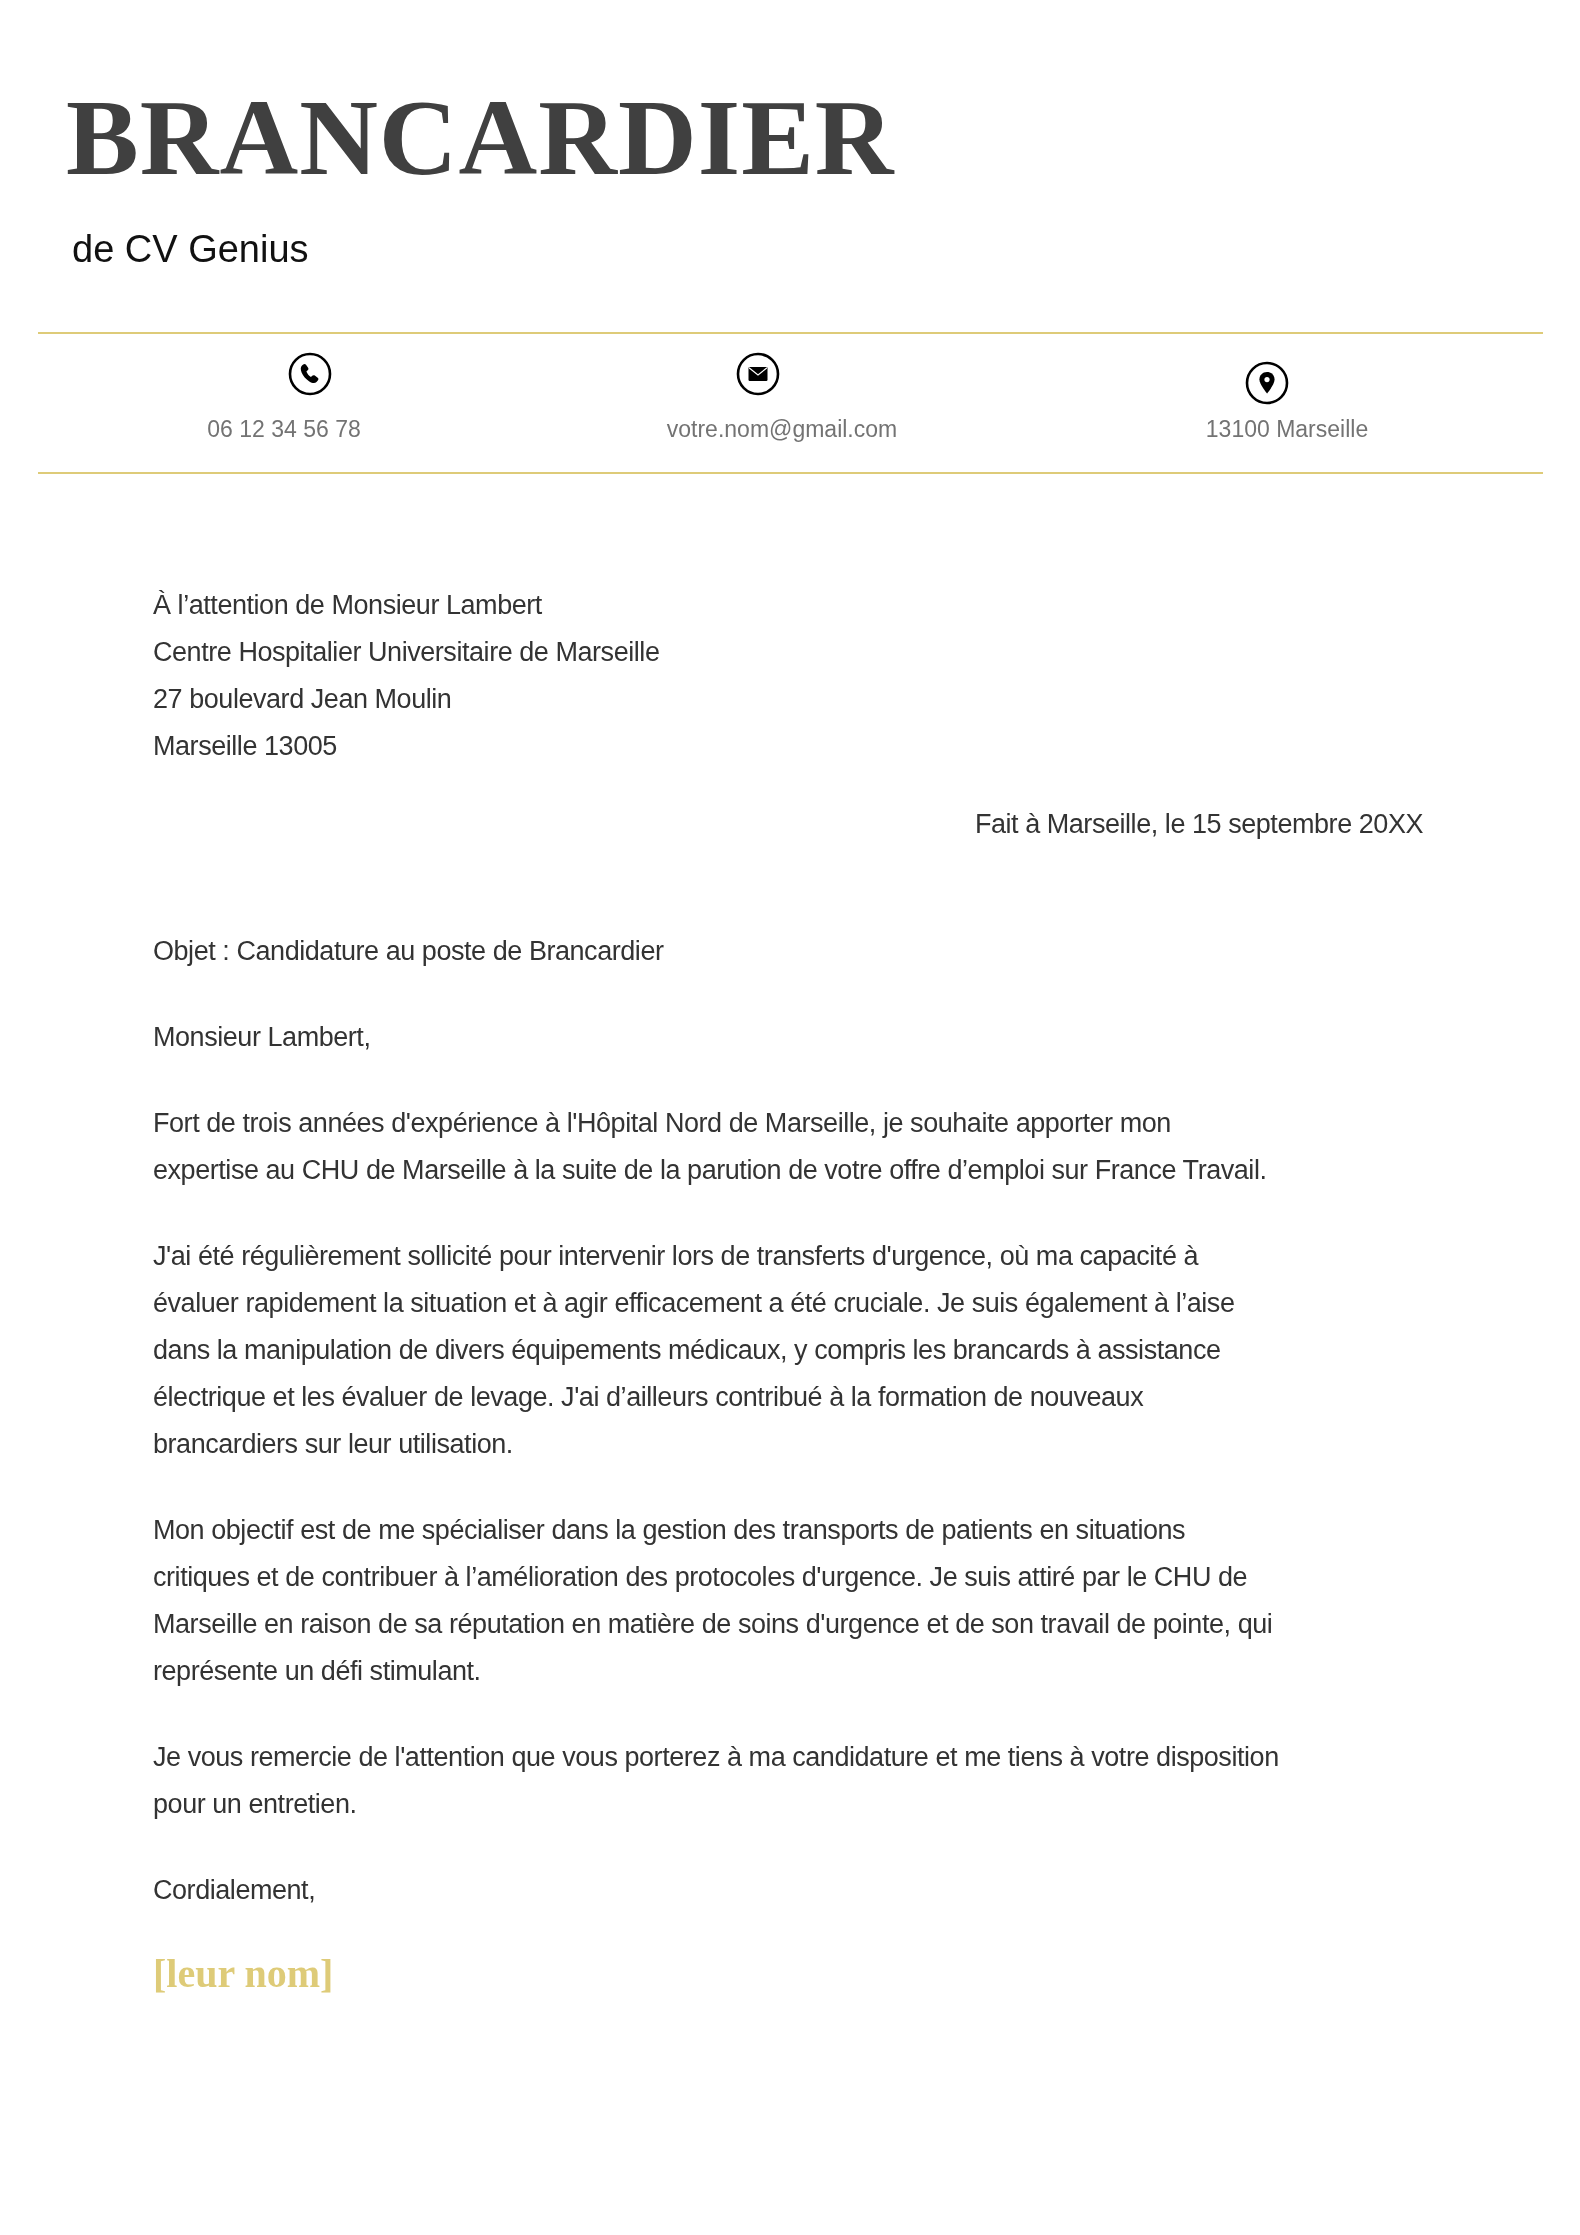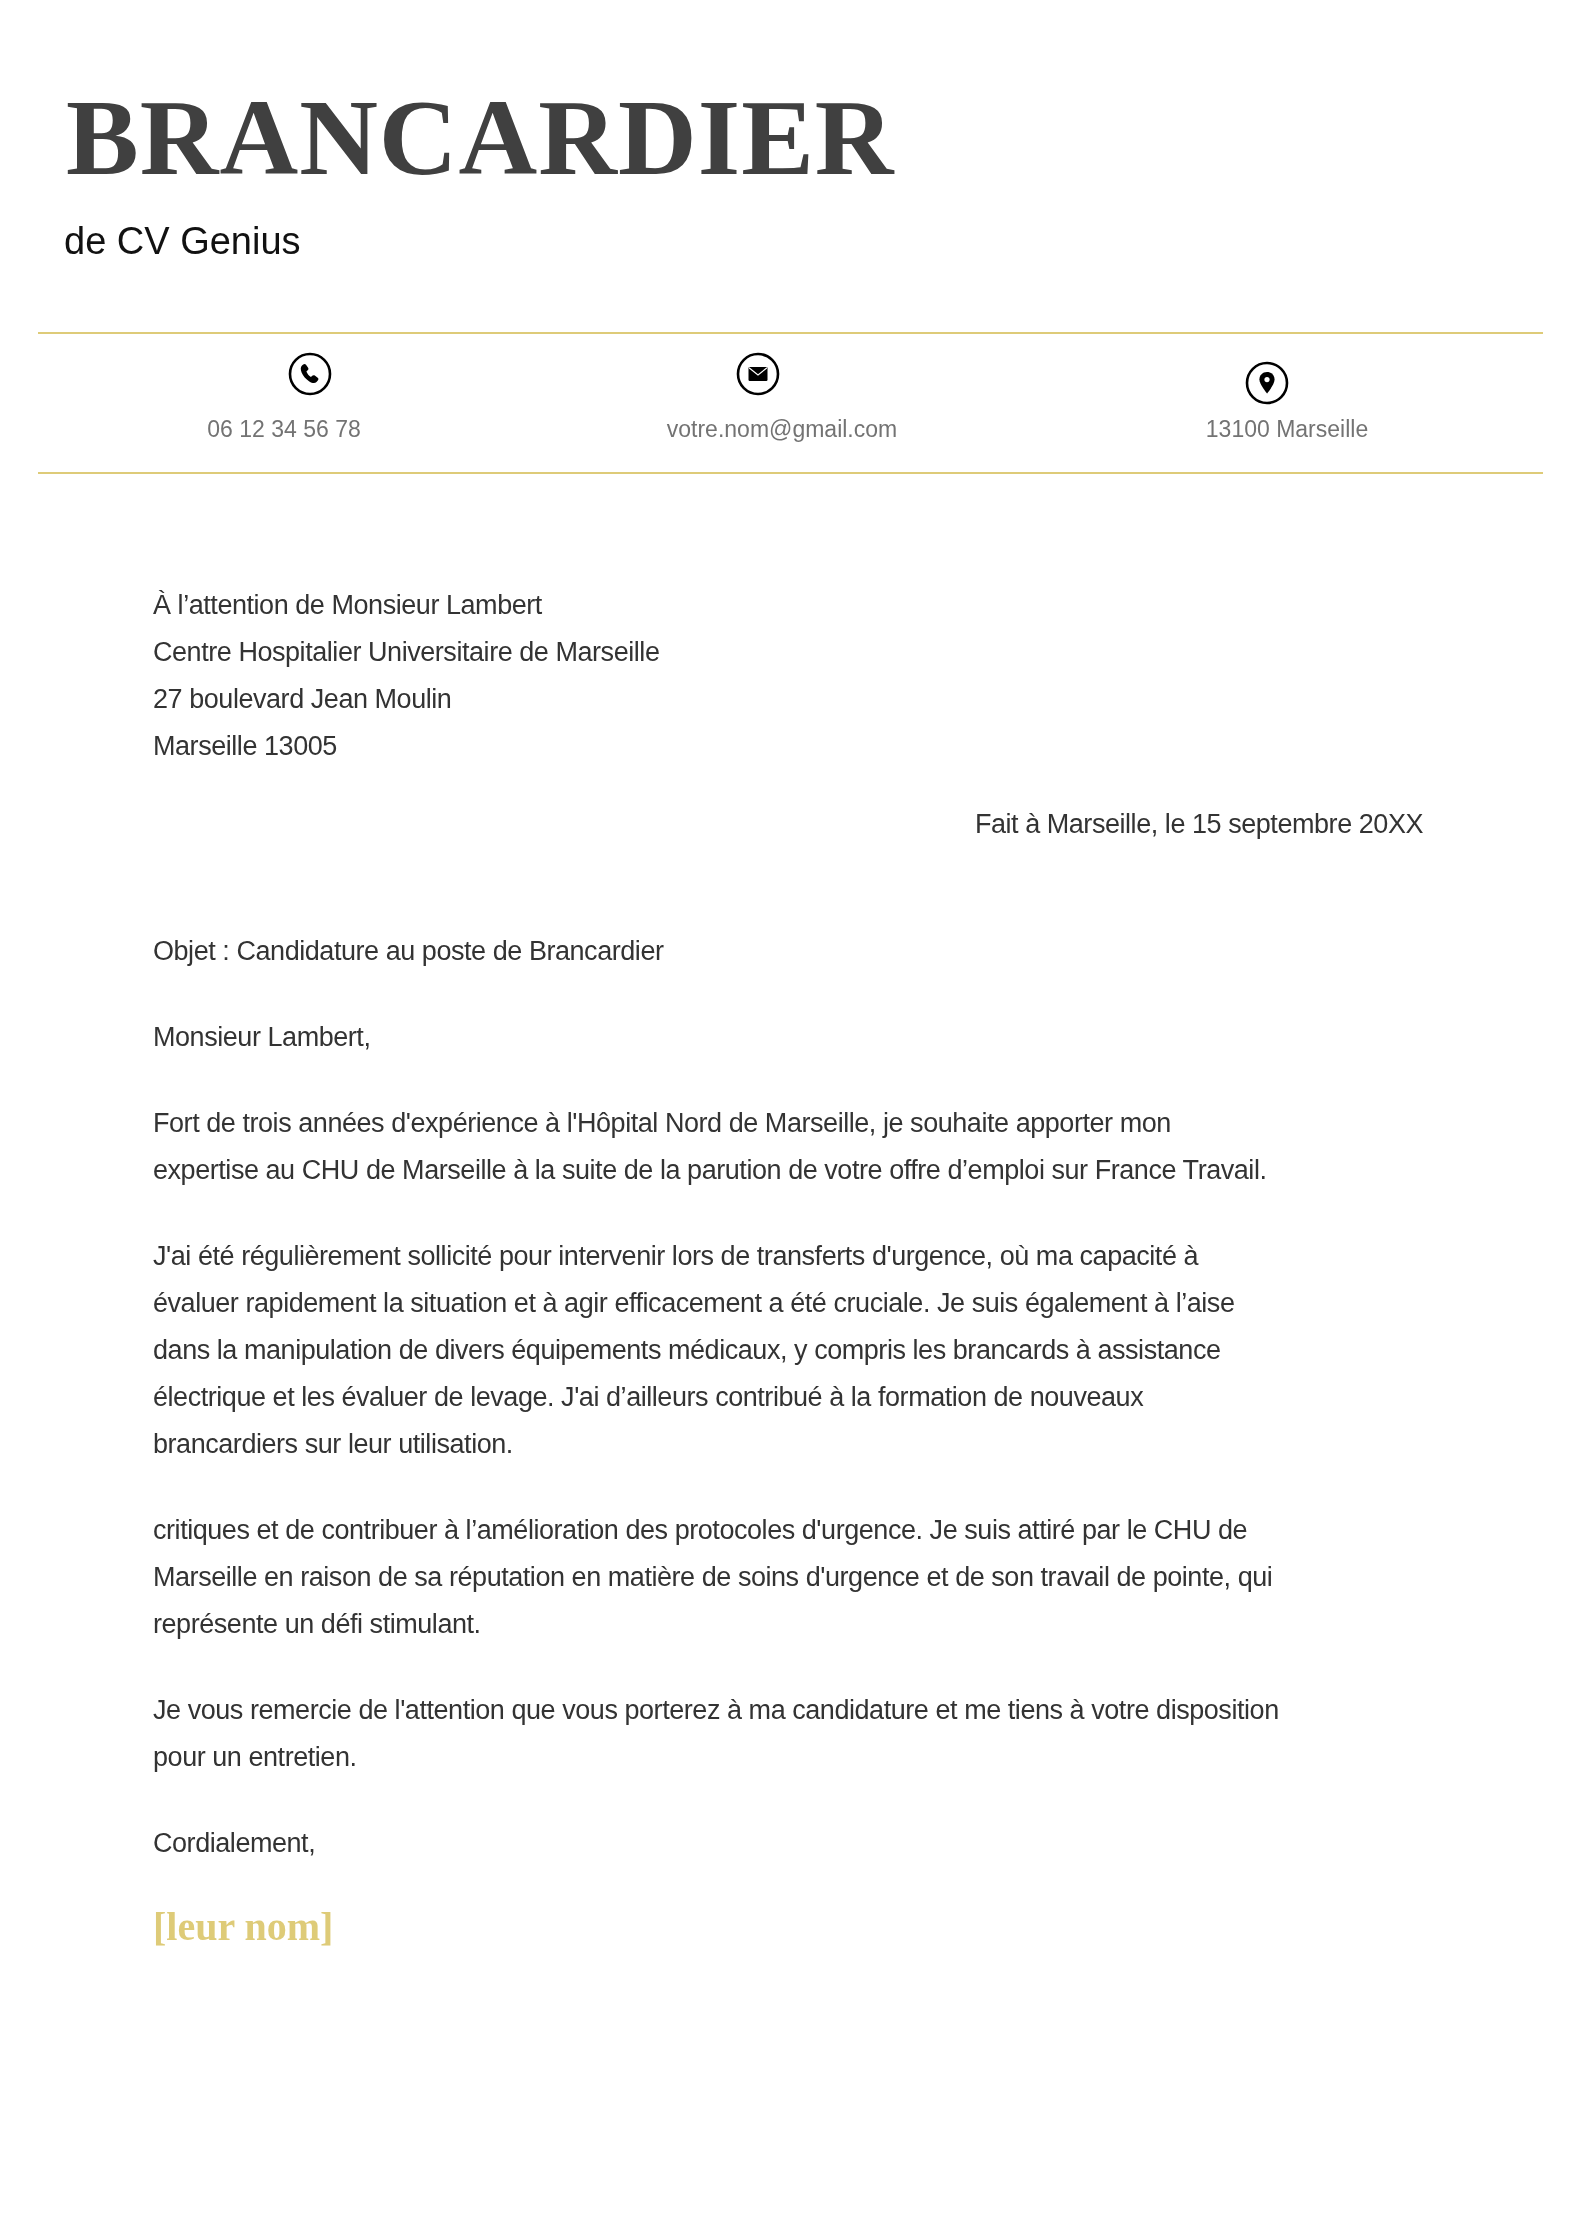--- a/index.html
+++ b/index.html
@@ -25,21 +25,21 @@
     font-size: 109px;
     line-height: 120px;
     letter-spacing: 1px;
     color: #404040;
     white-space: nowrap;
   }
   .subtitle {
     position: absolute;
     left: 64px;
     top: 216px;
-    margin: 0;
+    margin: 8px;
     font-family: "Liberation Sans", sans-serif;
     font-size: 38px;
     line-height: 50px;
     color: #111111;
     white-space: nowrap;
   }
   .rule {
     position: absolute;
     left: 38px;
     width: 1505px;
@@ -183,20 +183,21 @@
   <div>
     <span class="line">J'ai été régulièrement sollicité pour intervenir lors de transferts d'urgence, où ma capacité à</span>
     <span class="line">évaluer rapidement la situation et à agir efficacement a été cruciale. Je suis également à l’aise</span>
     <span class="line">dans la manipulation de divers équipements médicaux, y compris les brancards à assistance</span>
     <span class="line">électrique et les évaluer de levage. J'ai d’ailleurs contribué à la formation de nouveaux</span>
     <span class="line">brancardiers sur leur utilisation.</span>
   </div>
   <span class="blank"></span>
 
   <div>
+    <span class="line">Mon objectif est de me spécialiser dans la gestion des transports de patients en situations</span>
     <span class="line">critiques et de contribuer à l’amélioration des protocoles d'urgence. Je suis attiré par le CHU de</span>
     <span class="line">Marseille en raison de sa réputation en matière de soins d'urgence et de son travail de pointe, qui</span>
     <span class="line">représente un défi stimulant.</span>
   </div>
   <span class="blank"></span>
 
   <div>
     <span class="line">Je vous remercie de l'attention que vous porterez à ma candidature et me tiens à votre disposition</span>
     <span class="line">pour un entretien.</span>
   </div>

